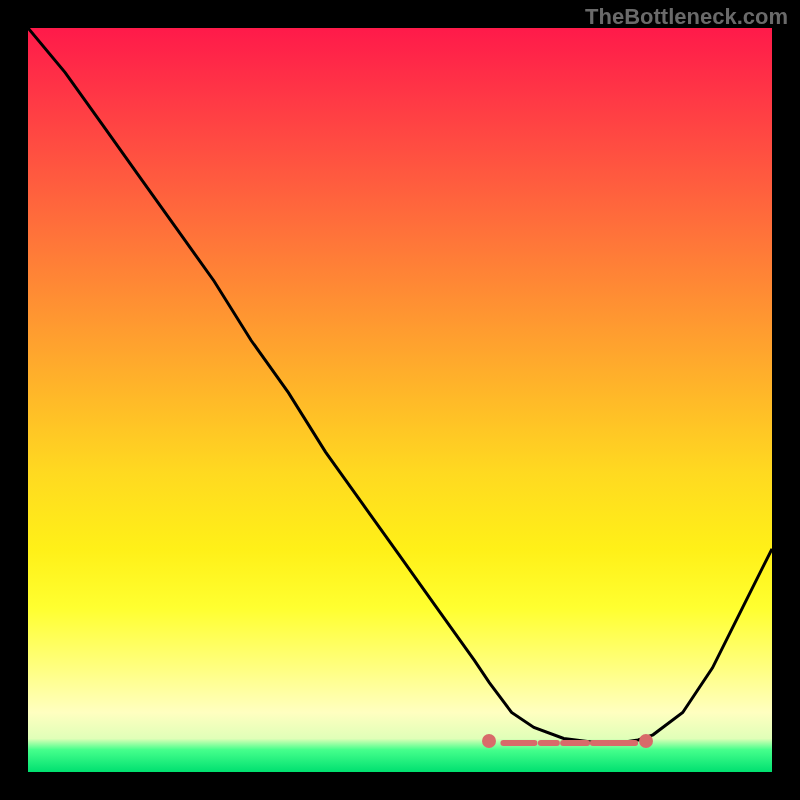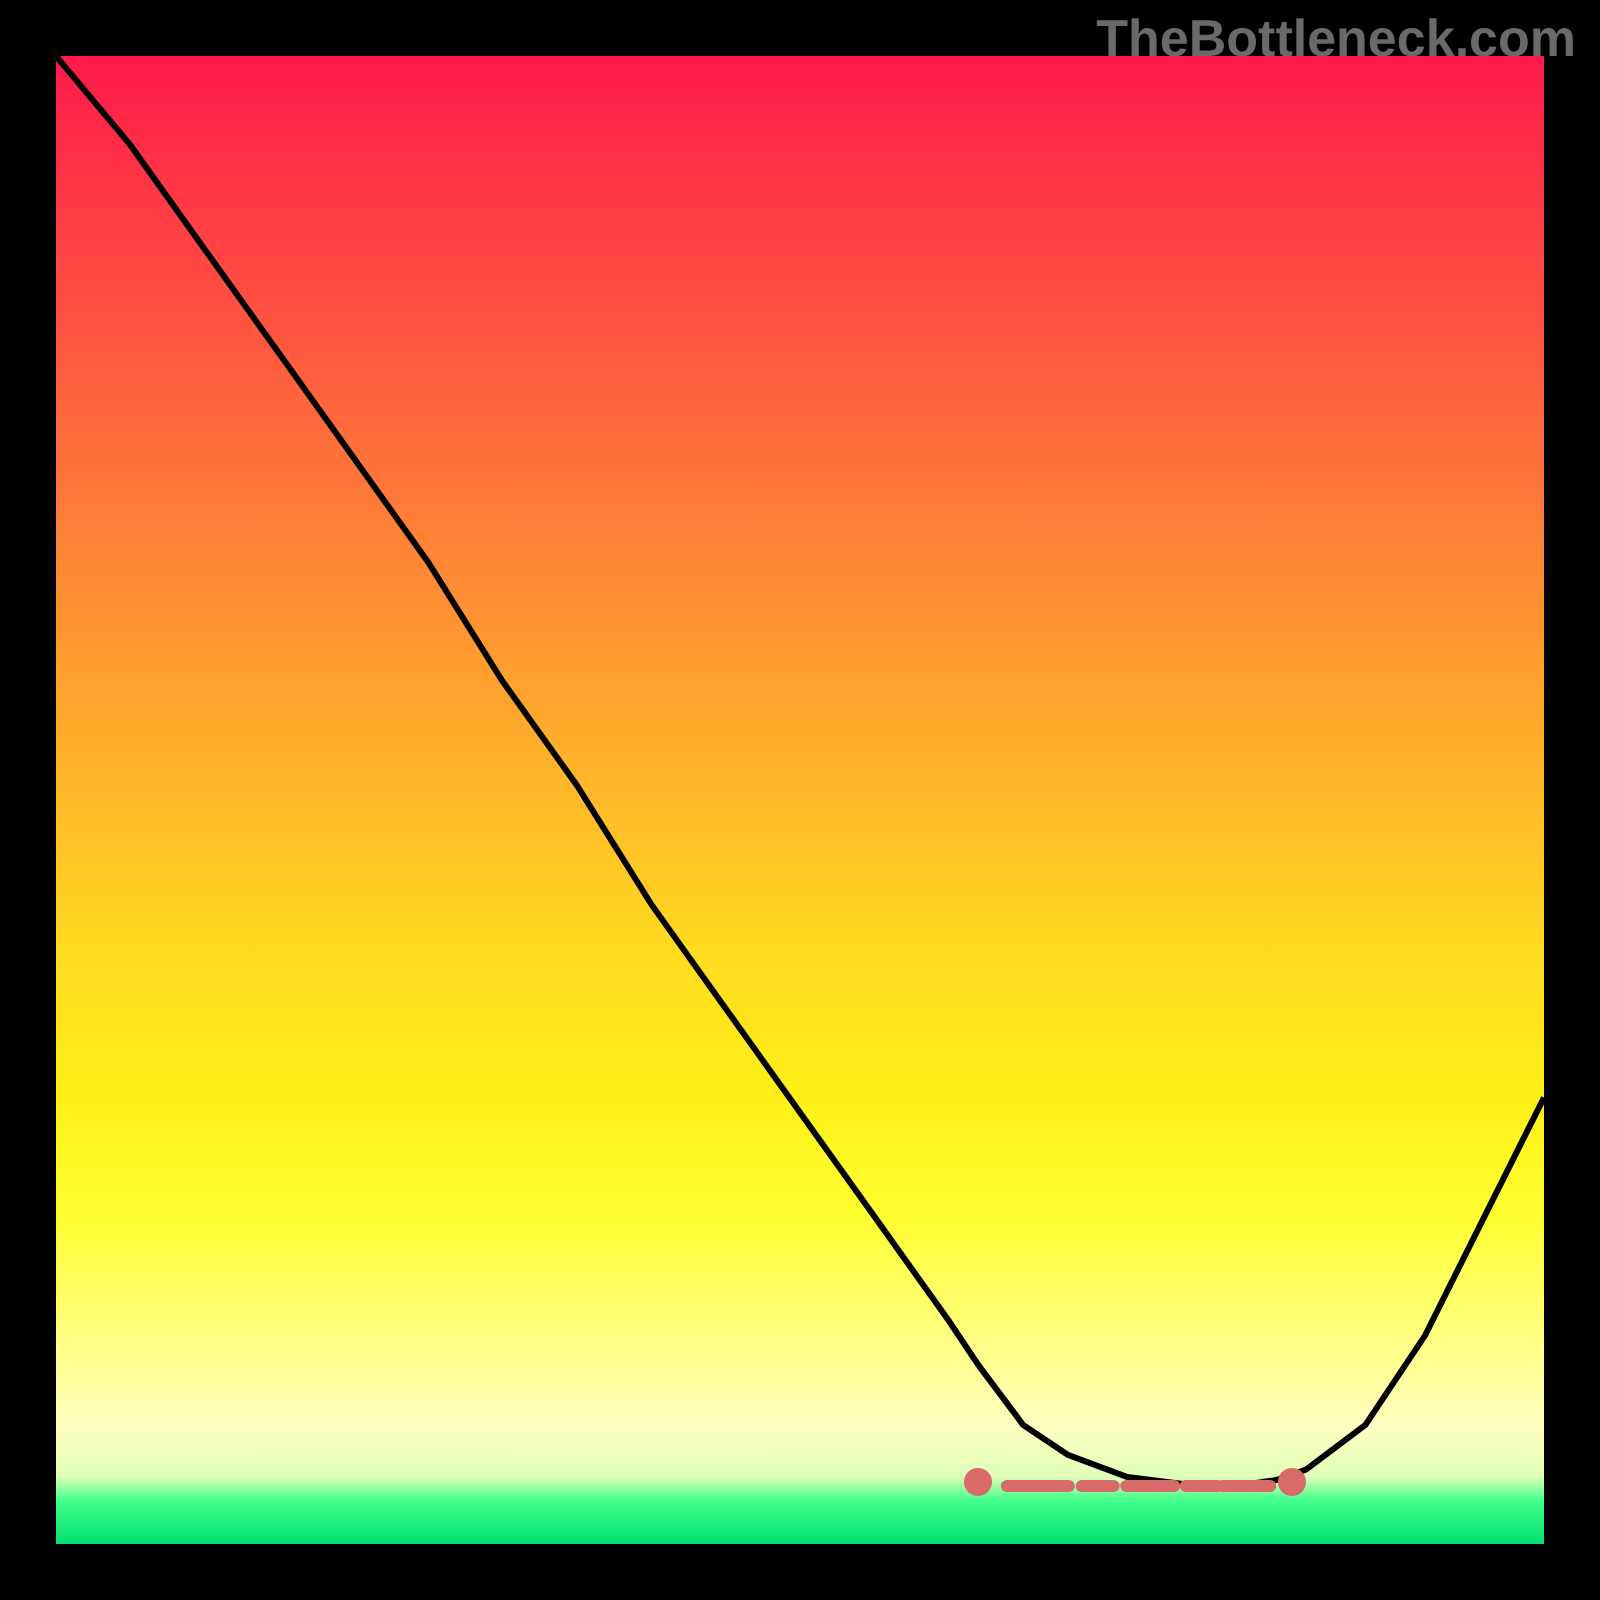--- a/index.html
+++ b/index.html
@@ -7,21 +7,21 @@
     width: 800px;
     height: 800px;
     background: #000;
     position: relative;
     font-family: Arial, sans-serif;
   }
   .attribution {
     position: absolute;
     top: 4px;
     right: 12px;
-    font-size: 26px;
+    font-size: 22px;
     font-weight: bold;
     color: #6a6a6a;
     z-index: 10;
   }
   .plot-area {
     position: absolute;
     left: 28px;
     top: 28px;
     width: 744px;
     height: 744px;

